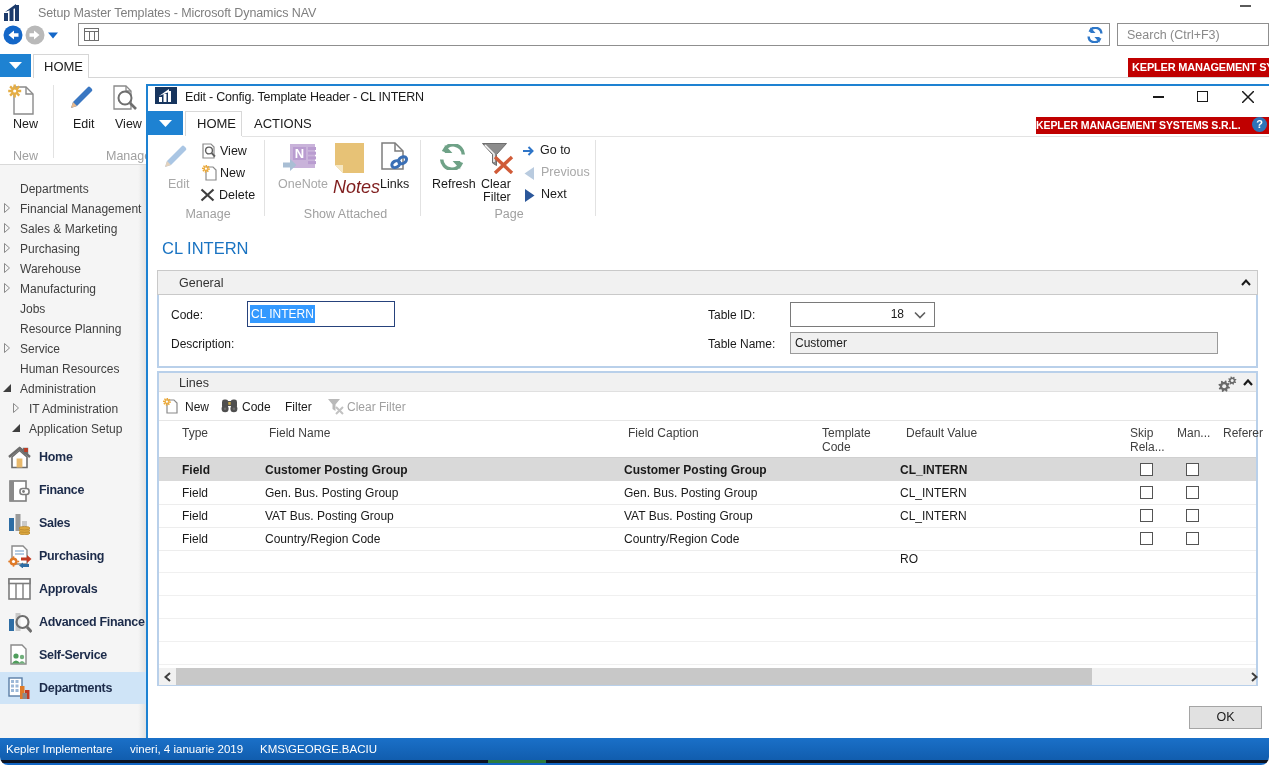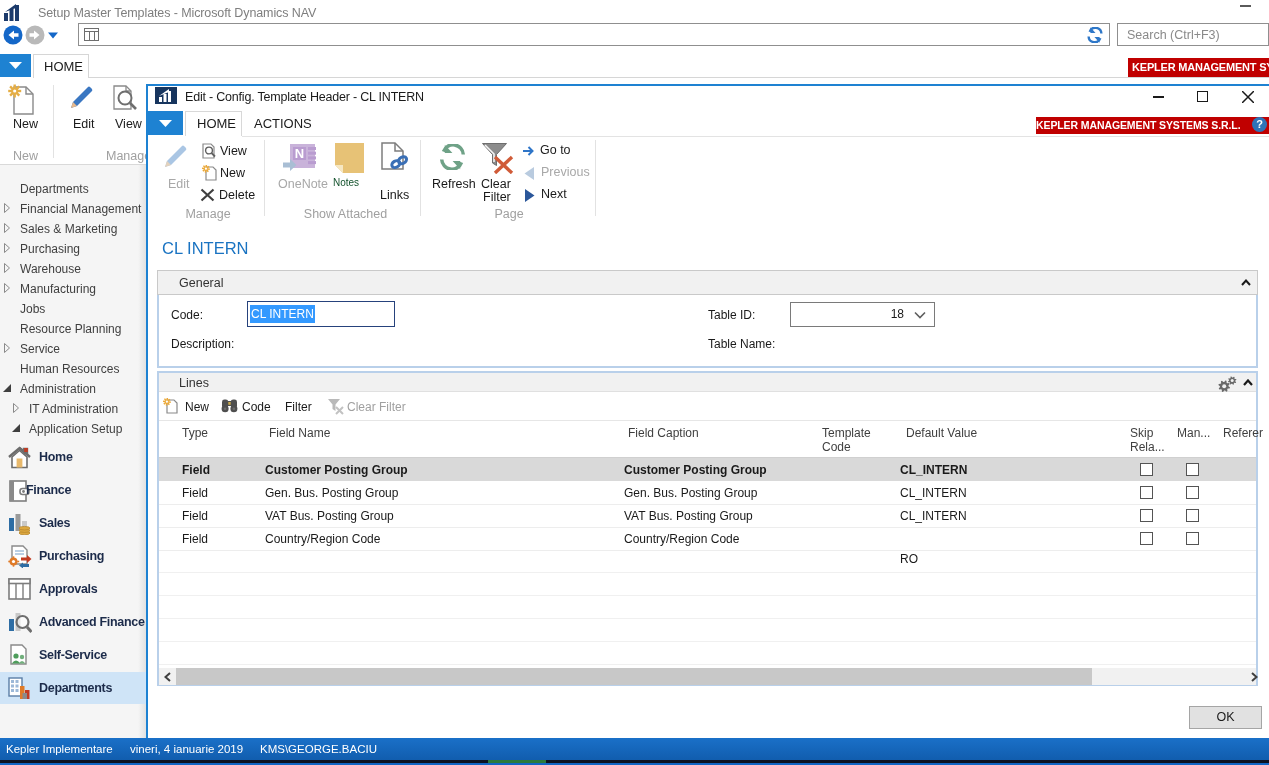--- a/index.html
+++ b/index.html
@@ -7,21 +7,21 @@
   body { font-family:"Liberation Sans", sans-serif; background:#fff; position:relative; }
   .abs { position:absolute; }
   .t12 { font-size:12px; color:#1a1a1a; white-space:nowrap; }
   svg { display:block; }
   .bsep { display:inline-block; width:0; height:0; border-left:5px solid #1a1a1a; border-top:4px solid transparent; border-bottom:4px solid transparent; margin:0 9px 0 10px; }
   .ti { position:absolute; font-size:12px; color:#3f3f3f; white-space:nowrap; }
   .navtxt { position:absolute; font-size:12.5px; font-weight:bold; color:#1c2b4a; letter-spacing:-0.3px; white-space:nowrap; }
 </style>
 </head>
 <body>
-<div id="app" class="abs" style="left:0;top:0;width:1269px;height:765px;background:#fff;overflow:hidden;">
+<div id="app" class="abs" style="left:0;top:0;width:1269px;height:765px;background:#fff;overflow:hidden;border-radius:8px;">
 
   <svg class="abs" style="left:4px;top:3px;" width="19" height="18" viewBox="0 0 19 18">
     <rect x="0" y="10" width="4" height="8" fill="#1b3a6b"></rect>
     <rect x="5.5" y="6" width="4" height="12" fill="#1b3a6b"></rect>
     <rect x="11" y="2" width="4" height="16" fill="#1b3a6b"></rect>
     <path d="M1 9 L12 1 L12 5 Z" fill="#1b3a6b"></path>
   </svg>
   <div class="abs" style="left:38px;top:6px;font-size:12.5px;letter-spacing:-0.1px;color:#7e7e7e;white-space:nowrap;">Setup Master Templates - Microsoft Dynamics NAV</div>
   <div class="abs" style="left:1240px;top:5px;width:11px;height:2px;background:#5a5a5a;"></div>
 
@@ -147,21 +147,21 @@
       <rect x="8.6" y="12.5" width="5.8" height="9" fill="#e8b96c"></rect>
     </svg>
     <div class="navtxt" style="left:39px;top:450px;">Home</div>
 
     <svg class="abs" style="left:9px;top:480px;" width="21" height="22" viewBox="0 0 21 22">
       <rect x="1" y="1" width="16" height="20" fill="#fff" stroke="#7d7d7d" stroke-width="1.6"></rect>
       <rect x="1" y="1" width="4" height="20" fill="#8a8a8a"></rect>
       <rect x="11" y="8.5" width="9" height="6" rx="2.5" fill="#fff" stroke="#7d7d7d" stroke-width="1.6"></rect>
       <circle cx="14.5" cy="11.5" r="1.4" fill="#7d7d7d"></circle>
     </svg>
-    <div class="navtxt" style="left:26px;top:483px;">Finance</div>
+    <div class="navtxt" style="left:39px;top:483px;">Finance</div>
 
     <svg class="abs" style="left:8px;top:513px;" width="24" height="22" viewBox="0 0 24 22">
       <rect x="1" y="5" width="5" height="13" fill="#2e6da4"></rect>
       <rect x="7.5" y="1" width="5" height="17" fill="#9a9a9a"></rect>
       <rect x="14" y="8" width="5" height="10" fill="#c9c9c9"></rect>
       <g fill="#dca73e" stroke="#b3832a" stroke-width="0.7">
         <ellipse cx="16.5" cy="20" rx="5.5" ry="1.8"></ellipse>
         <ellipse cx="16.5" cy="17.6" rx="5.5" ry="1.8"></ellipse>
         <ellipse cx="16.5" cy="15.2" rx="5.5" ry="1.8"></ellipse>
       </g>
@@ -309,31 +309,31 @@
             <rect x="25" y="18.1" width="8" height="3"></rect>
           </g>
         <path d="M0 21.5 L7 21.5 L7 18 L13.5 24 L7 30 L7 26.5 L0 26.5 Z" fill="#a9bed4" transform="translate(0,-2)"></path>
       </svg>
       <div class="abs" style="left:130px;top:91px;font-size:12.5px;color:#a8a8a8;">OneNote</div>
 
       <svg class="abs" style="left:187px;top:57px;" width="29" height="30" viewBox="0 0 29 30">
         <path d="M0 0 L29 0 L29 30 L8 30 L0 22 Z" fill="#e7c276"></path>
         <path d="M0 22 L8 22 L8 30 Z" fill="#f6e7c2"></path>
       </svg>
-      <div class="abs" style="left:185px;top:91px;font-size:10px;color:#14532d;">Notes</div>
+      <div class="abs" style="left:185px;top:91px;font-size:18px;color:#7f1d1d;font-style:italic;">Notes</div>
 
       <svg class="abs" style="left:233px;top:56px;" width="30" height="30" viewBox="0 0 30 30">
         <path d="M1 1 L14 1 L22 9 L22 27 L1 27 Z" fill="#fff" stroke="#7d7d7d" stroke-width="1.5"></path>
         <path d="M14 1 L14 9 L22 9" fill="none" stroke="#7d7d7d" stroke-width="1.5"></path>
         <g stroke="#3a6fb5" stroke-width="3" fill="none" transform="rotate(-30 18.5 20)">
           <ellipse cx="14.3" cy="20" rx="4.3" ry="3.1"></ellipse>
           <ellipse cx="22" cy="20" rx="4.3" ry="3.1"></ellipse>
         </g>
       </svg>
-      <div class="abs" style="left:232px;top:91px;font-size:12.5px;color:#1a1a1a;margin-top:11px;">Links</div>
+      <div class="abs" style="left:232px;top:91px;font-size:12.5px;color:#1a1a1a;">Links</div>
       <div class="abs" style="left:272px;top:54px;width:1px;height:76px;background:#e2e2e2;"></div>
 
       <svg class="abs" style="left:291px;top:58px;" width="27" height="26" viewBox="0 0 27 26">
         <path d="M24.3 10.5 A 10.2 10.2 0 0 0 4.5 7.6" fill="none" stroke="#6fa287" stroke-width="3.5"></path>
         <path d="M2.7 15.5 A 10.2 10.2 0 0 0 22.5 18.4" fill="none" stroke="#6fa287" stroke-width="3.5"></path>
         <path d="M5.8 0.8 L5.8 9 L13.4 9 Z" fill="#6fa287"></path>
         <path d="M21.2 25.2 L21.2 17 L13.6 17 Z" fill="#6fa287"></path>
       </svg>
       <div class="abs" style="left:284px;top:91px;font-size:12.5px;color:#1a1a1a;">Refresh</div>
 
@@ -380,20 +380,23 @@
       </div>
       <div class="abs t12" style="left:14px;top:67px;">Description:</div>
       <div class="abs t12" style="left:551px;top:38px;">Table ID:</div>
       <div class="abs" style="left:633px;top:32px;width:145px;height:25px;border:1px solid #7a7a7a;background:#fff;">
         <span class="t12" style="position:absolute;right:30px;top:4px;">18</span>
         <svg style="position:absolute;right:8px;top:8px;" width="12" height="8" viewBox="0 0 12 8">
             <path d="M1 1.5 L6 6.5 L11 1.5" fill="none" stroke="#5f5f5f" stroke-width="1.6"></path>
           </svg>
       </div>
       <div class="abs t12" style="left:551px;top:67px;">Table Name:</div>
+      <div class="abs" style="left:633px;top:62px;width:428px;height:22px;border:1px solid #9a9a9a;background:#f0f0f0;">
+        <span class="t12" style="position:absolute;left:4px;top:3px;">Customer</span>
+      </div>
     </div>
 
     <div id="lines" class="abs" style="left:9px;top:285px;width:1101px;height:315px;border:2px solid #b9d0ea;background:#fff;">
       <div class="abs" style="left:0;top:0;width:1097px;height:19px;background:#f1f1f1;border-bottom:1px solid #e0e0e0;"></div>
       <div class="abs" style="left:20px;top:3px;font-size:12.5px;color:#333;">Lines</div>
       <svg class="abs" style="left:1059px;top:3px;" width="21" height="17" viewBox="0 0 21 17">
         <path d="M18.16 6.27 L17.76 7.01 L16.38 6.81 L15.90 7.19 L15.82 8.58 L15.01 8.82 L14.18 7.70 L13.57 7.64 L12.53 8.56 L11.79 8.16 L11.99 6.78 L11.61 6.30 L10.22 6.22 L9.98 5.41 L11.10 4.58 L11.16 3.97 L10.24 2.93 L10.64 2.19 L12.02 2.39 L12.50 2.01 L12.58 0.62 L13.39 0.38 L14.22 1.50 L14.83 1.56 L15.87 0.64 L16.61 1.04 L16.41 2.42 L16.79 2.90 L18.18 2.98 L18.42 3.79 L17.30 4.62 L17.24 5.23 Z" fill="#6a6a6a"></path>
         <circle cx="14.2" cy="4.6" r="1.5" fill="#f1f1f1"></circle>
         <path d="M11.98 11.37 L11.64 12.48 L9.77 12.60 L9.23 13.25 L9.46 15.12 L8.44 15.66 L7.02 14.42 L6.18 14.50 L5.03 15.98 L3.92 15.64 L3.80 13.77 L3.15 13.23 L1.28 13.46 L0.74 12.44 L1.98 11.02 L1.90 10.18 L0.42 9.03 L0.76 7.92 L2.63 7.80 L3.17 7.15 L2.94 5.28 L3.96 4.74 L5.38 5.98 L6.22 5.90 L7.37 4.42 L8.48 4.76 L8.60 6.63 L9.25 7.17 L11.12 6.94 L11.66 7.96 L10.42 9.38 L10.50 10.22 Z" fill="#6a6a6a"></path>
         <circle cx="6.2" cy="10.2" r="2" fill="#f1f1f1"></circle>

